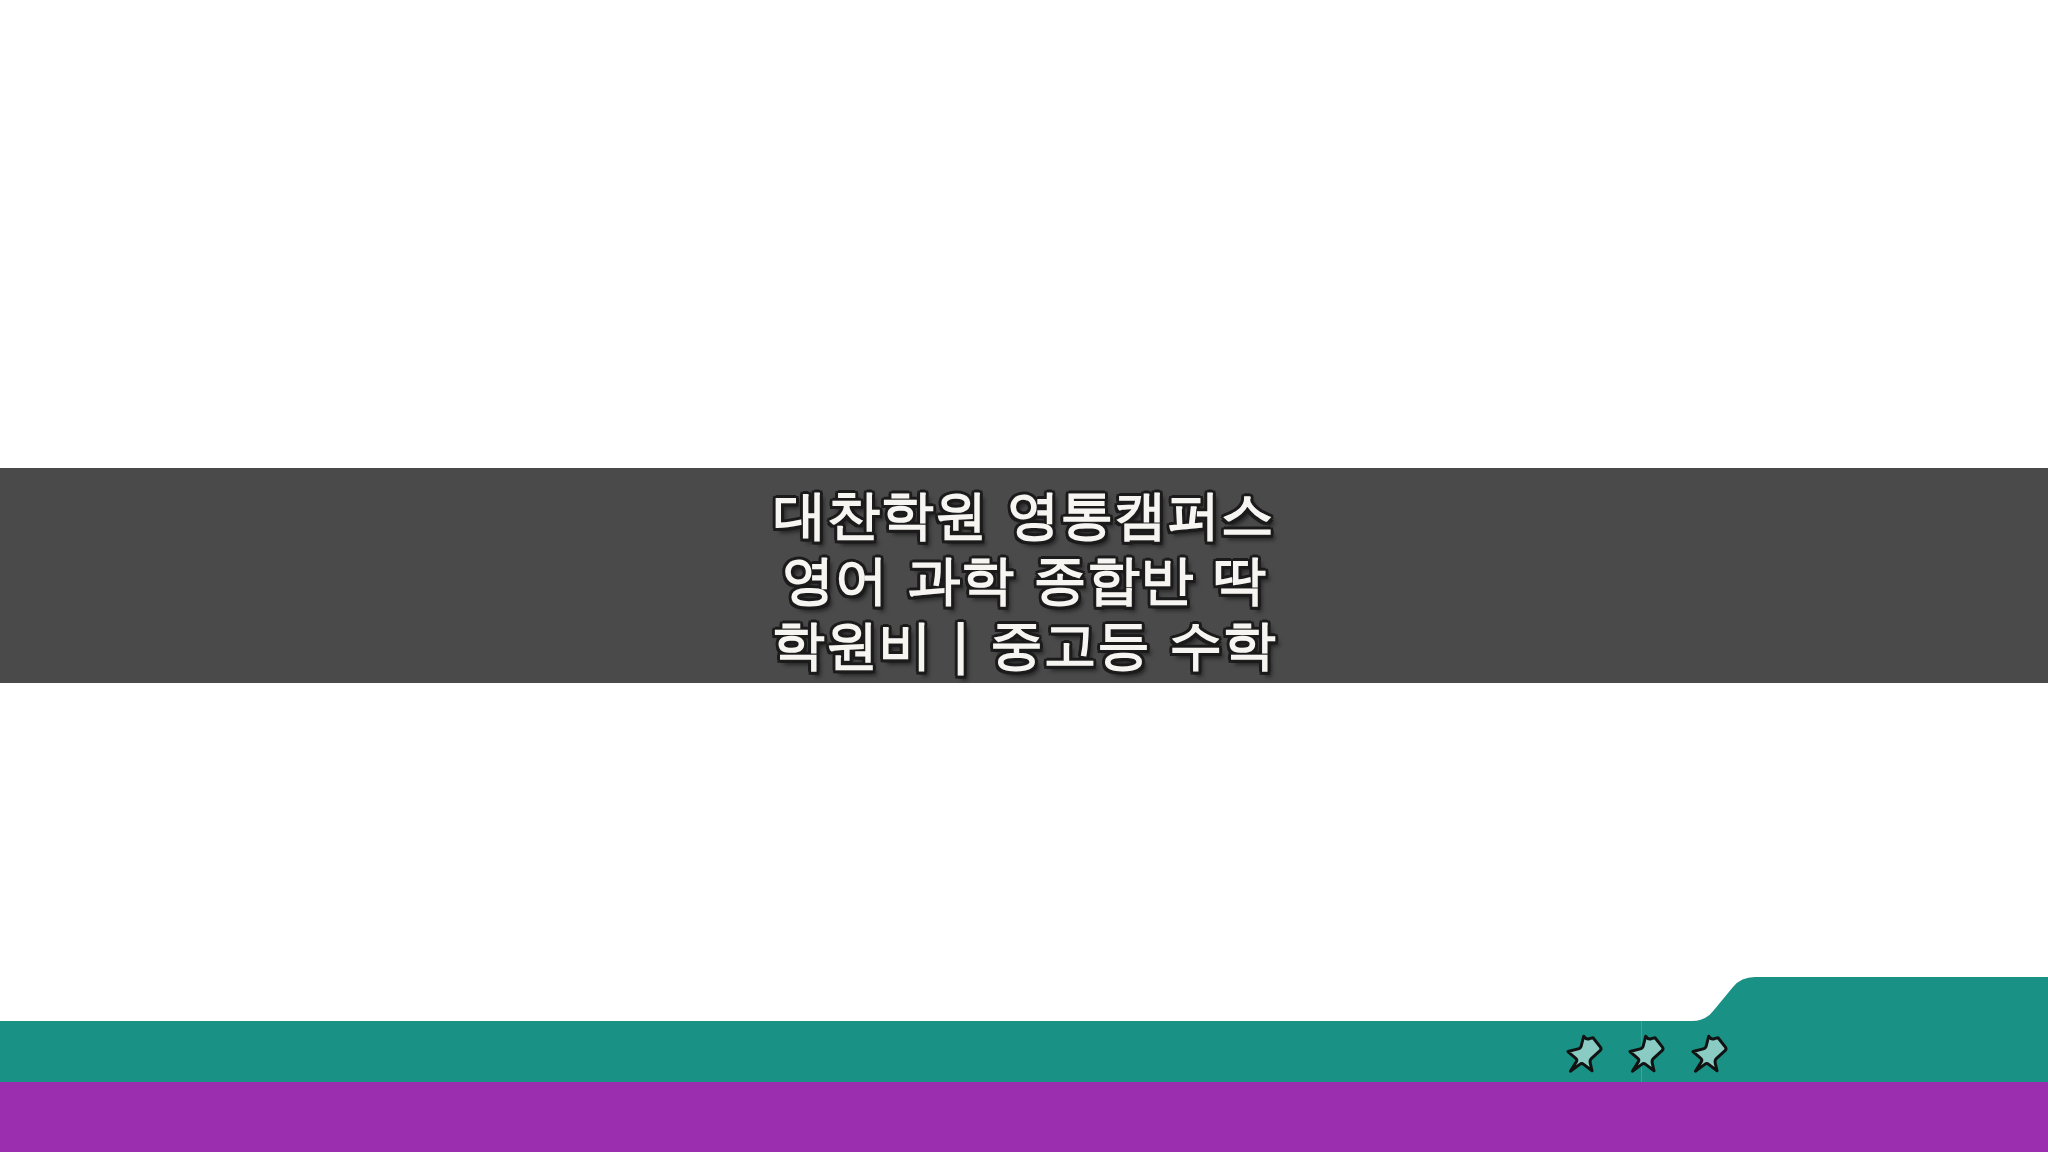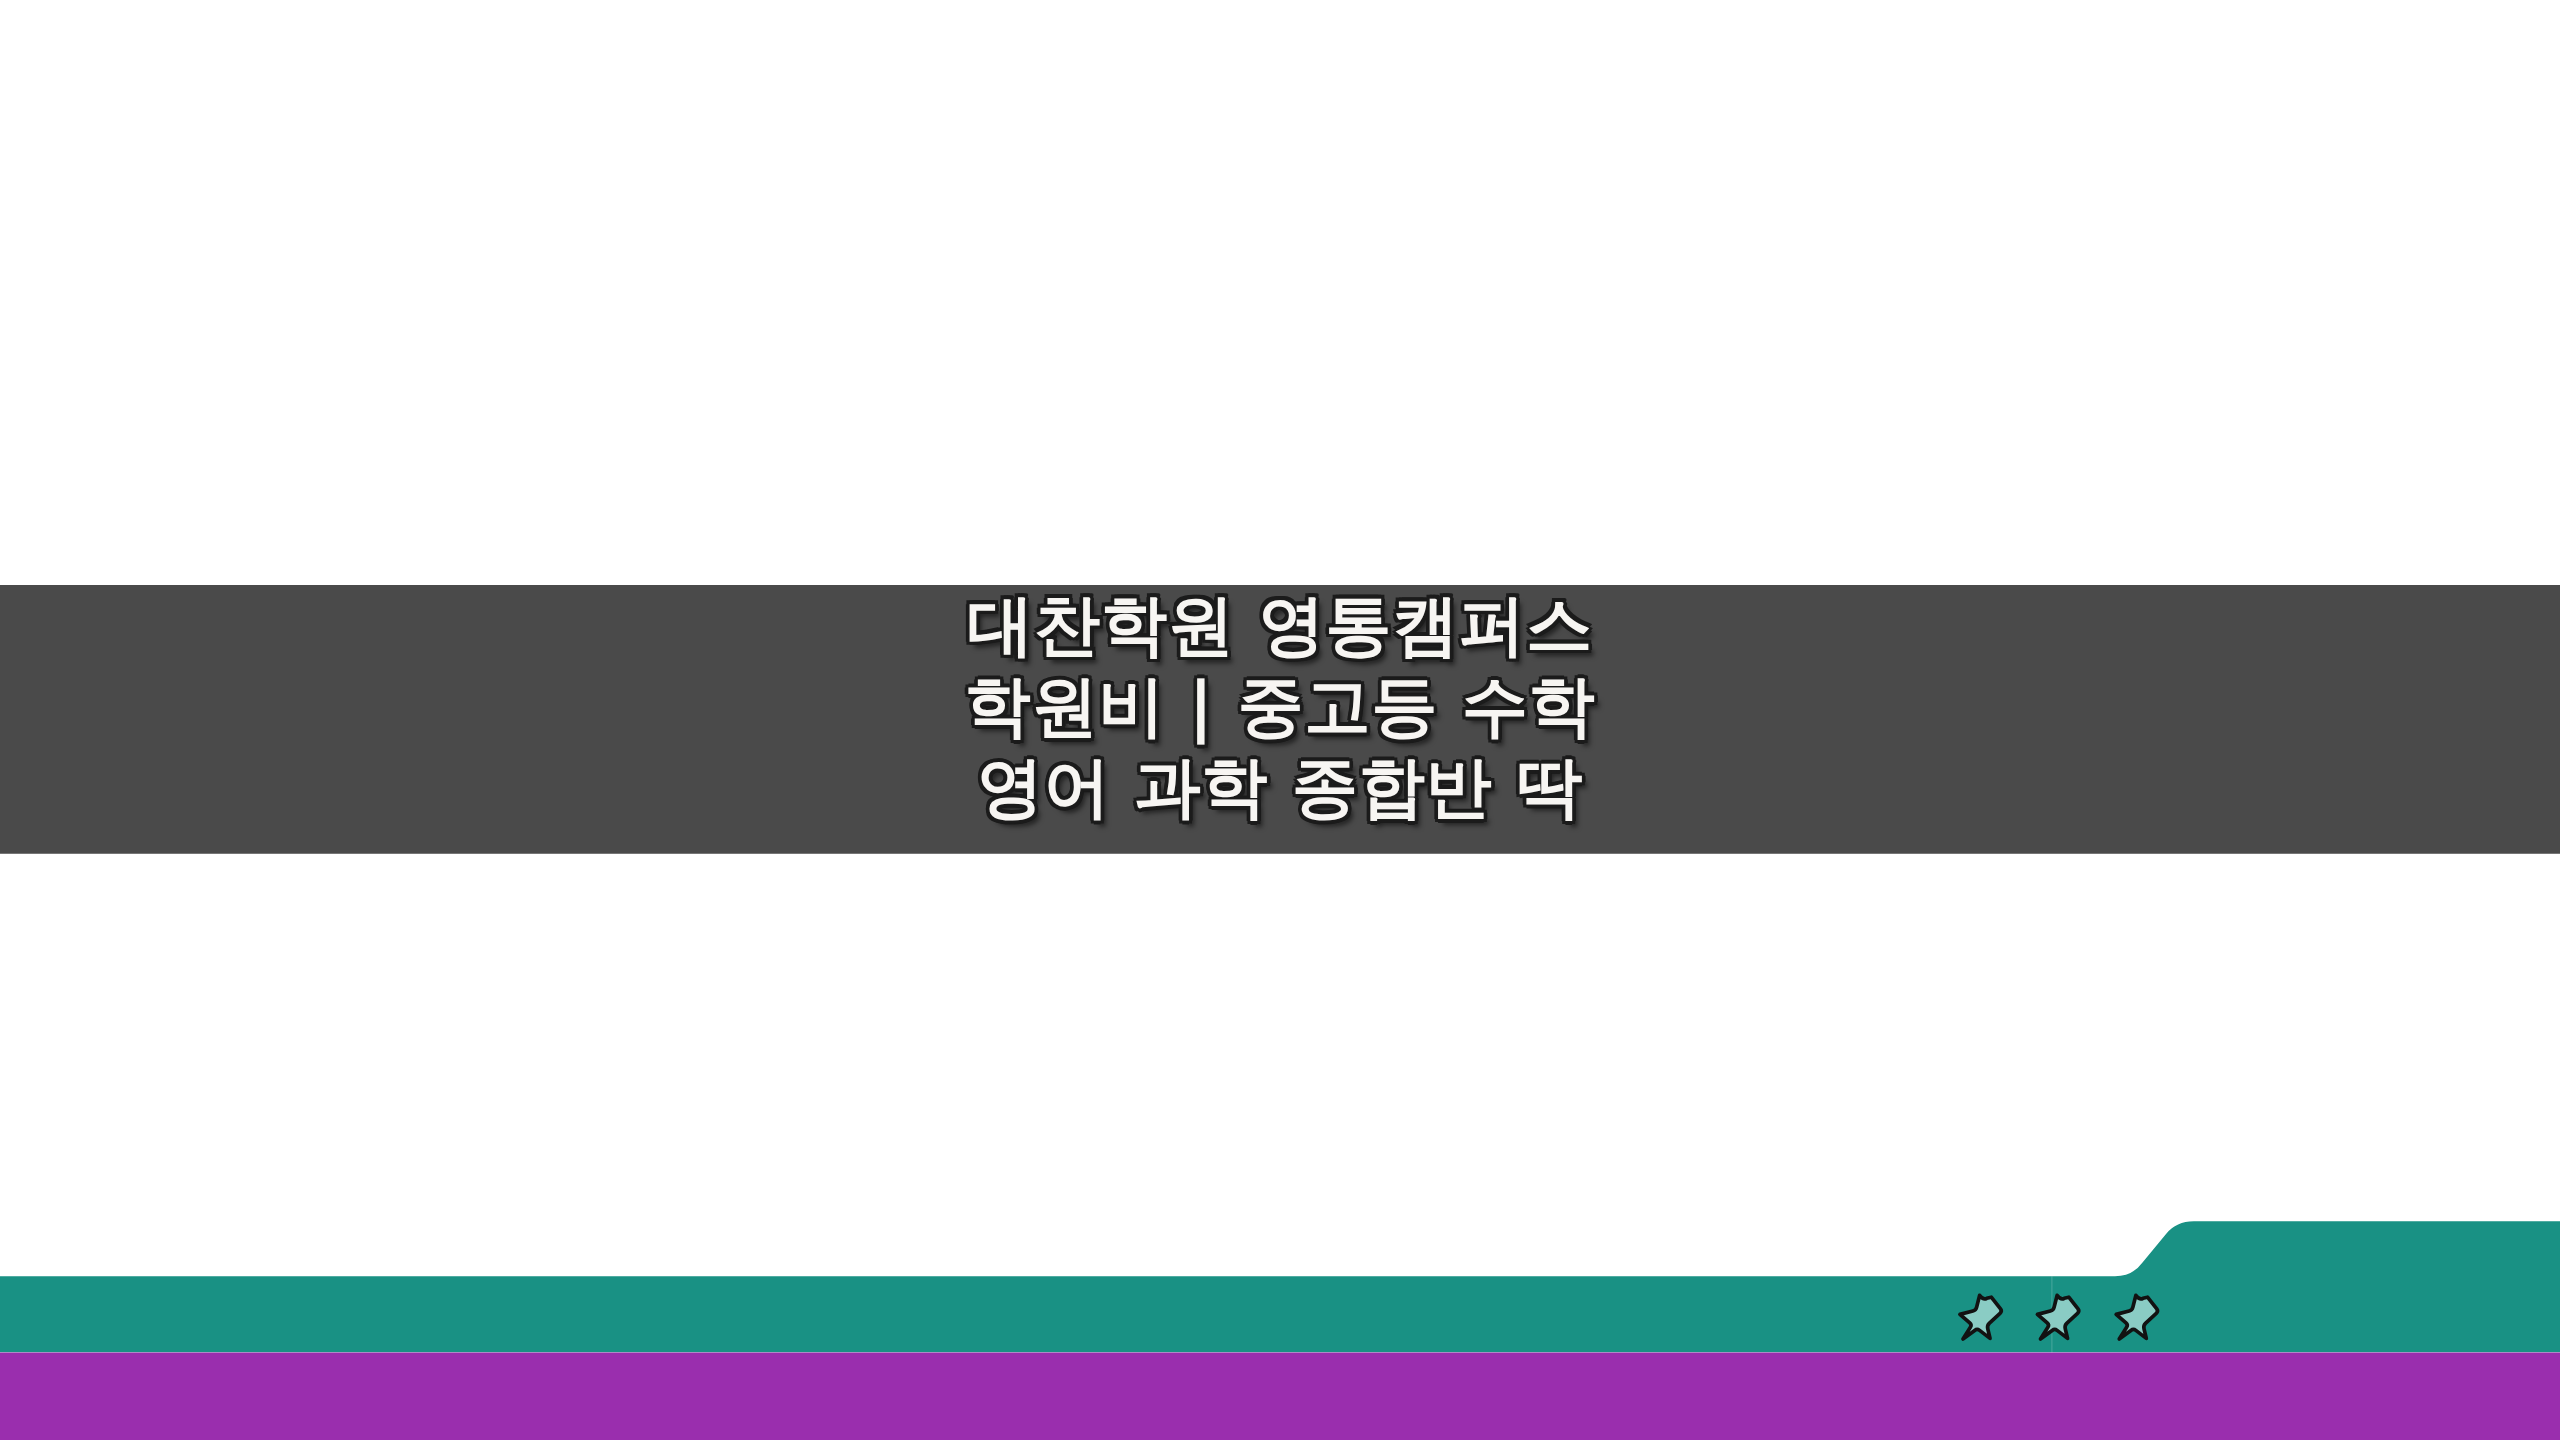--- a/index.html
+++ b/index.html
@@ -32,20 +32,21 @@
     background: #4a4a4a;
     overflow: hidden;
     display: flex;
     flex-direction: column;
     align-items: center;
     justify-content: flex-start;
   }
   .title-inner {
     width: 100%;
     text-align: center;
+    padding-top: 14px;
     box-sizing: border-box;
   }
   .title-line {
     display: block;
     color: #f7f5f2;
     font-family: "DejaVu Sans", "Liberation Sans", sans-serif;
     font-weight: 700;
     font-size: 53px;
     line-height: 65px;
     letter-spacing: 0.5px;
@@ -114,22 +115,22 @@
   }
 </style>
 </head>
 <body>
 
 <div id="stage">
 
   <div class="title-banner">
     <div class="title-inner">
       <span class="title-line">대찬학원 영통캠퍼스</span>
+      <span class="title-line">영어 과학 종합반 딱</span>
       <span class="title-line">학원비 | 중고등 수학</span>
-      <span class="title-line">영어 과학 종합반 딱</span>
     </div>
   </div>
 
   <div class="bottom-area">
 
     <div class="teal-band">
       <svg width="2048" height="122" viewBox="0 0 2048 122" xmlns="http://www.w3.org/2000/svg">
         <path d="M0,61 L1692,61 Q1706,61 1714,50 L1733,27 Q1741,17 1755,17 L2048,17 L2048,122 L0,122 Z" fill="#199184"></path>
       </svg>
     </div>

